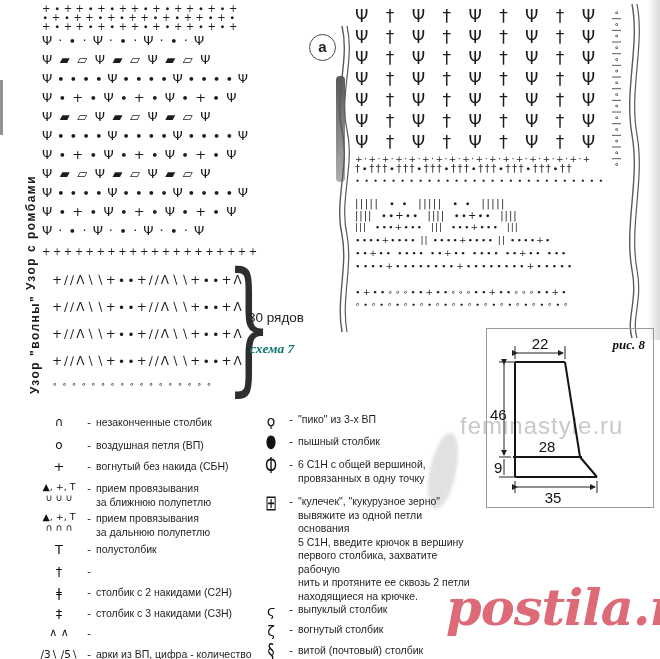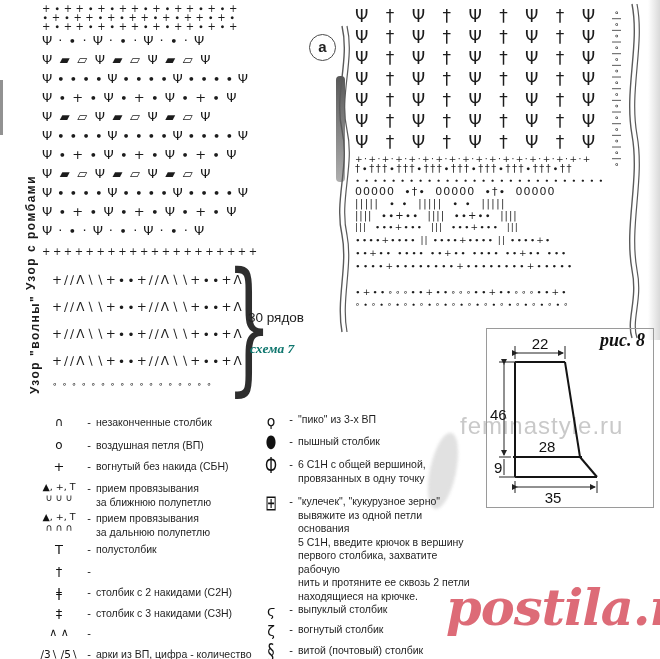--- a/index.html
+++ b/index.html
@@ -14,22 +14,22 @@
     border-radius:50%; text-align:center; line-height:24px; font-weight:700; font-size:15px; color:#222; }
   .brace { position:absolute; left:226px; top:266px; font-family:"DejaVu Serif", serif; font-size:145px;
     line-height:118px; color:#2e2e2e; transform:scale(0.5,1); transform-origin:left top; font-weight:400; }
   .note-rows { position:absolute; left:248px; top:310px; font-size:13.5px; color:#222; }
   .note-schema { position:absolute; left:250px; top:341px; font-size:13.5px; color:#0f766e;
     font-style:italic; font-weight:700; font-family:"Liberation Serif", serif; }
   .edge-dots { position:absolute; left:612px; top:10px; height:290px; writing-mode:vertical-rl;
     font-family:"DejaVu Sans", sans-serif; font-size:9px; letter-spacing:1.5px; color:#1c1c1c; }
   .schembox { position:absolute; left:486px; top:328px; width:168px; height:180px;
     border:1px solid #9a9a9a; z-index:2; }
-  .schem-caption { position:absolute; right:8px; top:1px; font-family:"Liberation Serif", serif;
-    font-style:italic; font-weight:700; font-size:18px; color:#111; }
+  .schem-caption { position:absolute; right:8px; top:8px; font-family:"Liberation Serif", serif;
+    font-style:italic; font-weight:700; font-size:13px; color:#111; }
   .legend-col { position:absolute; color:#2a2a2a; z-index:3; }
   .legend-item { display:flex; align-items:flex-start; }
   .sym { flex:none; text-align:center; font-family:"DejaVu Sans", sans-serif; font-size:13px;
     line-height:1.15; white-space:pre-line; color:#111; }
   .col-left .sym { width:46px; }
   .col-right .sym { width:26px; }
   .dash { flex:none; width:14px; text-align:center; font-size:11px; color:#111; }
   .lbl { font-size:10.5px; line-height:13.5px; white-space:pre-line; color:#1f1f1f; }
   .tall { display:inline-block; transform:scaleY(1.5); }
   .wm-femina { position:absolute; left:460px; top:412px; font-size:24px; letter-spacing:1px;
@@ -97,21 +97,20 @@
     <div class="row" style="left: 0px; top: 0px; font-size: 17px; letter-spacing: 6px;">Ψ † Ψ † Ψ † Ψ † Ψ</div>
     <div class="row" style="left: 0px; top: 21px; font-size: 17px; letter-spacing: 6px;">Ψ † Ψ † Ψ † Ψ † Ψ</div>
     <div class="row" style="left: 0px; top: 42px; font-size: 17px; letter-spacing: 6px;">Ψ † Ψ † Ψ † Ψ † Ψ</div>
     <div class="row" style="left: 0px; top: 63px; font-size: 17px; letter-spacing: 6px;">Ψ † Ψ † Ψ † Ψ † Ψ</div>
     <div class="row" style="left: 0px; top: 84px; font-size: 17px; letter-spacing: 6px;">Ψ † Ψ † Ψ † Ψ † Ψ</div>
     <div class="row" style="left: 0px; top: 105px; font-size: 17px; letter-spacing: 6px;">Ψ † Ψ † Ψ † Ψ † Ψ</div>
     <div class="row" style="left: 0px; top: 126px; font-size: 17px; letter-spacing: 6px;">Ψ † Ψ † Ψ † Ψ † Ψ</div>
     <div class="row" style="left: 0px; top: 147px; font-size: 9px; letter-spacing: 1.5px;">+·+·+·+·+·+·+·+·+·+·+·+·+·+·+·+·+·+</div>
     <div class="row" style="left: 0px; top: 156px; font-size: 10px; letter-spacing: 1.5px;">†∙†††∙†††∙†††∙†††∙†††∙†††∙†††∙††</div>
     <div class="row" style="left: 0px; top: 169px; font-size: 8px; letter-spacing: 4px;">∙∙∙∙∙∙∙∙∙∙∙∙∙∙∙∙∙∙∙∙∙∙∙∙∙∙∙∙</div>
-    <div class="row" style="left: 0px; top: 178px; font-size: 11px; letter-spacing: 1px;">00000  ∙†∙  00000  ∙†∙  00000</div>
     <div class="row" style="left: 0px; top: 191px; font-size: 10px; letter-spacing: 1.5px;">|||||  ∙ ∙  |||||  ∙ ∙  |||||</div>
     <div class="row" style="left: 0px; top: 203px; font-size: 10px; letter-spacing: 1px;">||||  ∙∙+∙∙  ||||  ∙∙+∙∙  ||||</div>
     <div class="row" style="left: 0px; top: 215px; font-size: 9px; letter-spacing: 1px;">|||  ∙∙∙+∙∙∙  |||  ∙∙∙+∙∙∙  |||</div>
     <div class="row" style="left: 0px; top: 228px; font-size: 9px; letter-spacing: 1px;">∙∙∙∙+∙∙∙∙ || ∙∙∙∙+∙∙∙∙ || ∙∙∙∙+∙</div>
     <div class="row" style="left: 0px; top: 241px; font-size: 9px; letter-spacing: 1.5px;">∙∙+∙∙ ∙∙∙∙ ∙∙+∙∙ ∙∙∙∙ ∙∙+∙∙ ∙∙∙</div>
     <div class="row" style="left: 0px; top: 254px; font-size: 9px; letter-spacing: 2px;">∙∙∙∙+∙∙∙∙∙∙∙∙+∙∙∙∙∙∙∙∙+∙∙∙∙∙</div>
     <div class="row" style="left: 0px; top: 280px; font-size: 9px; letter-spacing: 2px;">∙+∙∙∘∘∘∙∙+∙∙∘∘∘∙∙+∙∙∘∘∘∙∙+∙</div>
     <div class="row" style="left: 0px; top: 293px; font-size: 8px; letter-spacing: 3px;">∘∙∘∙∘∙∘∙∘∙∘∙∘∙∘∙∘∙∘∙∘∙∘∙∘∙∘</div>
   </div>
 <div class="edge-dots">∘|∘|∘|∘|∘|∘|∘|∘|∘|∘|∘|∘|∘|∘</div>

